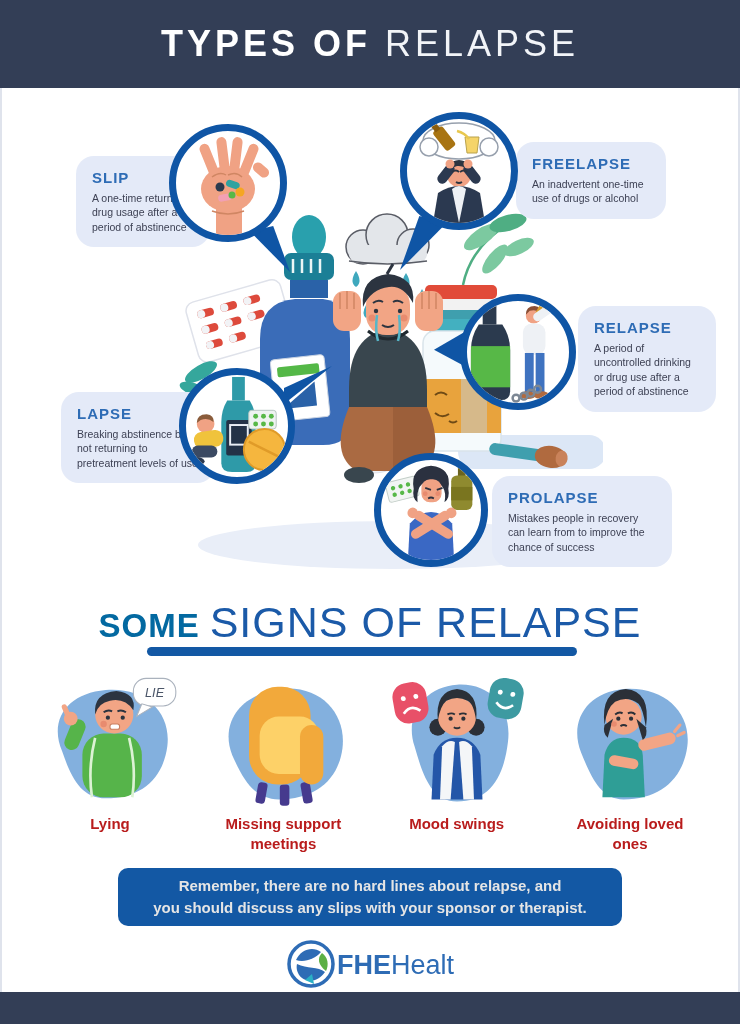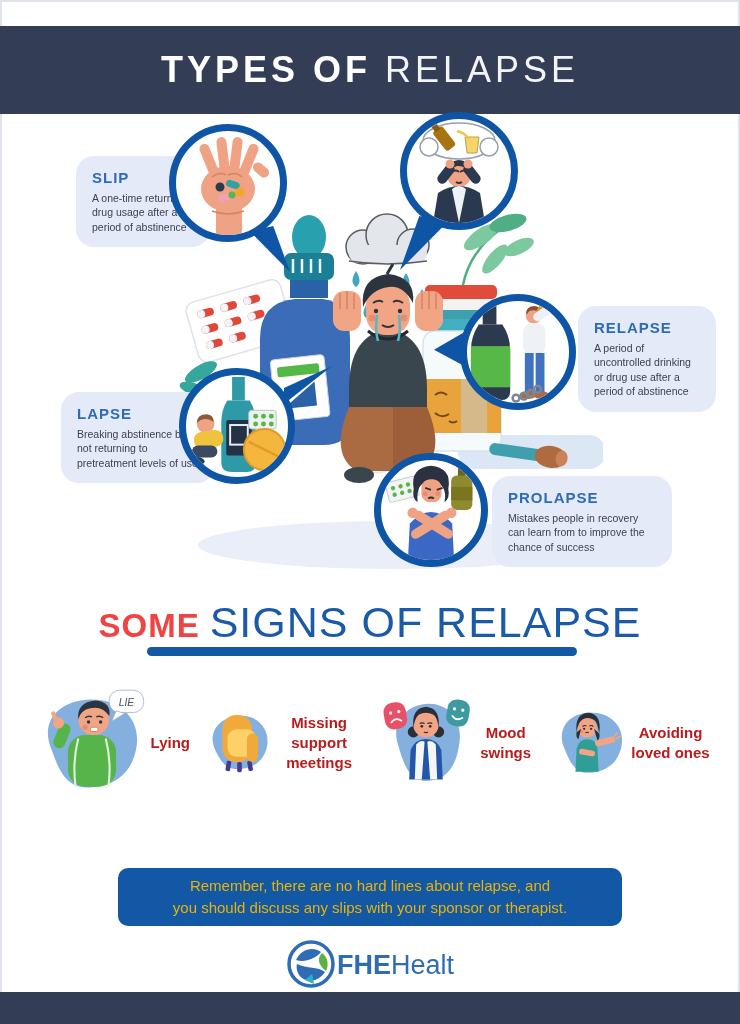--- a/index.html
+++ b/index.html
@@ -7,21 +7,21 @@
   body { font-family:"Liberation Sans", sans-serif; }
   #page {
     position:relative; width:740px; height:1024px; margin:0 auto;
     background:#ffffff; overflow:hidden;
     box-shadow: inset 0 0 0 2px #dfe3ec;
   }
 
   
   .top-banner {
     position:absolute; left:0; top:0; width:740px; height:88px;
-    background:#333e56; display:flex; align-items:center; justify-content:center;margin-top:26px;
+    background:#333e56; display:flex; align-items:center; justify-content:center;
   }
   .top-banner .t-bold { color:#fff; font-size:36px; font-weight:700; letter-spacing:4px; }
   .top-banner .t-light { color:#f2f4f8; font-size:36px; font-weight:300; letter-spacing:4px; margin-left:14px; }
   .bottom-bar {
     position:absolute; left:0; bottom:0; width:740px; height:32px; background:#333e56;
   }
 
   
   .bubble {
     position:absolute; background:#e4eaf8; border-radius:18px; padding:13px 16px; z-index:3;
@@ -51,43 +51,43 @@
   #circle-prolapse  { left:374px; top:453px; width:114px; height:114px; }
   #bubble-prolapse  { left:492px; top:476px; width:180px; }
 
   
   #scene { position:absolute; left:163px; top:206px; width:440px; height:372px; z-index:1; }
 
   
   .section-heading {
     position:absolute; left:0; top:598px; width:740px; text-align:center; z-index:2;
   }
-  .section-heading .h-bold { color:#ef4444; font-size:33px; font-weight:700; letter-spacing:1px; }
+  .section-heading .h-bold { color:#0369a1; font-size:33px; font-weight:700; letter-spacing:1px; }
   .section-heading .h-light { color:#1b5aa8; font-size:43px; font-weight:300; letter-spacing:1px; margin-left:10px; }
   .heading-underline {
     position:absolute; left:147px; top:647px; width:430px; height:9px;
     background:#1358a4; border-radius:5px; z-index:2;
   }
   .signs-row {
     position:absolute; left:30px; top:672px; width:680px;
     display:flex; justify-content:space-between; z-index:2;
   }
-  .sign-card { width:160px; display:flex; flex-direction:row; align-items:center; }
+  .sign-card { width:160px; display:flex; flex-direction:column; align-items:center; }
   .sign-card svg { width:150px; height:138px; display:block; }
   .sign-label {
     margin-top:4px; color:#b91c1c; font-size:15px; font-weight:700;
     text-align:center; line-height:1.35; max-width:135px;
   }
 
   
   .reminder {
     position:absolute; left:118px; top:868px; width:504px; height:58px;
-    background:#1358a4; border-radius:10px; color:#eab308;
+    background:#1358a4; border-radius:10px; color:#e5e5e5;
     display:flex; flex-direction:column; align-items:center; justify-content:center;
-    font-size:15px; font-weight:400; line-height:1.45; text-align:center; z-index:2;
+    font-size:15px; font-weight:700; line-height:1.45; text-align:center; z-index:2;
   }
   .logo { position:absolute; left:0; top:938px; width:740px; display:flex; justify-content:center; z-index:2; }
 </style>
 </head>
 <body>
 
 <div id="page">
 
   <div class="top-banner">
     <span class="t-bold">TYPES OF</span>
@@ -276,20 +276,24 @@
       <path d="M26,104 L31,74 Q52,60 73,74 L78,104 Z" fill="#2b3950"></path>
       <path d="M45,70 L52,104 L59,70 Q52,64 45,70 Z" fill="#eef1f5"></path>
       <g stroke="#2c3440" stroke-width="1.8" fill="none">
         <path d="M45,53 q4,-3 7,0"></path>
           <path d="M53,53 q4,-3 7,0"></path>
           <path d="M49,63 q3,2 6,0"></path>
       </g>
     </svg>
   </div>
   <div class="tail" id="tail-freelapse"></div>
+  <div class="bubble" id="bubble-freelapse">
+    <div class="c-title">FREELAPSE</div>
+    <div class="c-desc">An inadvertent one-time use of drugs or alcohol</div>
+  </div>
 
   <div class="type-circle" id="circle-relapse">
     <svg viewBox="0 0 104 104">
       <rect x="16" y="4" width="14" height="20" fill="#2b3a4e"></rect>
       <path d="M12,24 Q4,36 4,50 L4,92 Q4,101 15,101 L35,101 Q44,101 44,92 L44,50 Q44,36 36,24 Z" fill="#2b3a4e"></path>
       <rect x="4" y="46" width="40" height="42" fill="#57b847"></rect>
       <circle cx="68" cy="15" r="8" fill="#f0a284"></circle>
       <path d="M60,14 Q60,5 69,5 Q76,6 76,12 Q70,8 64,10 Z" fill="#8a4f35"></path>
       <rect x="72" y="2" width="8" height="14" rx="3" fill="#d79c2e" transform="rotate(30 76 9)"></rect>
       <rect x="66" y="8" width="22" height="9" rx="4.5" fill="#eef1f5" transform="rotate(-35 77 12)"></rect>

